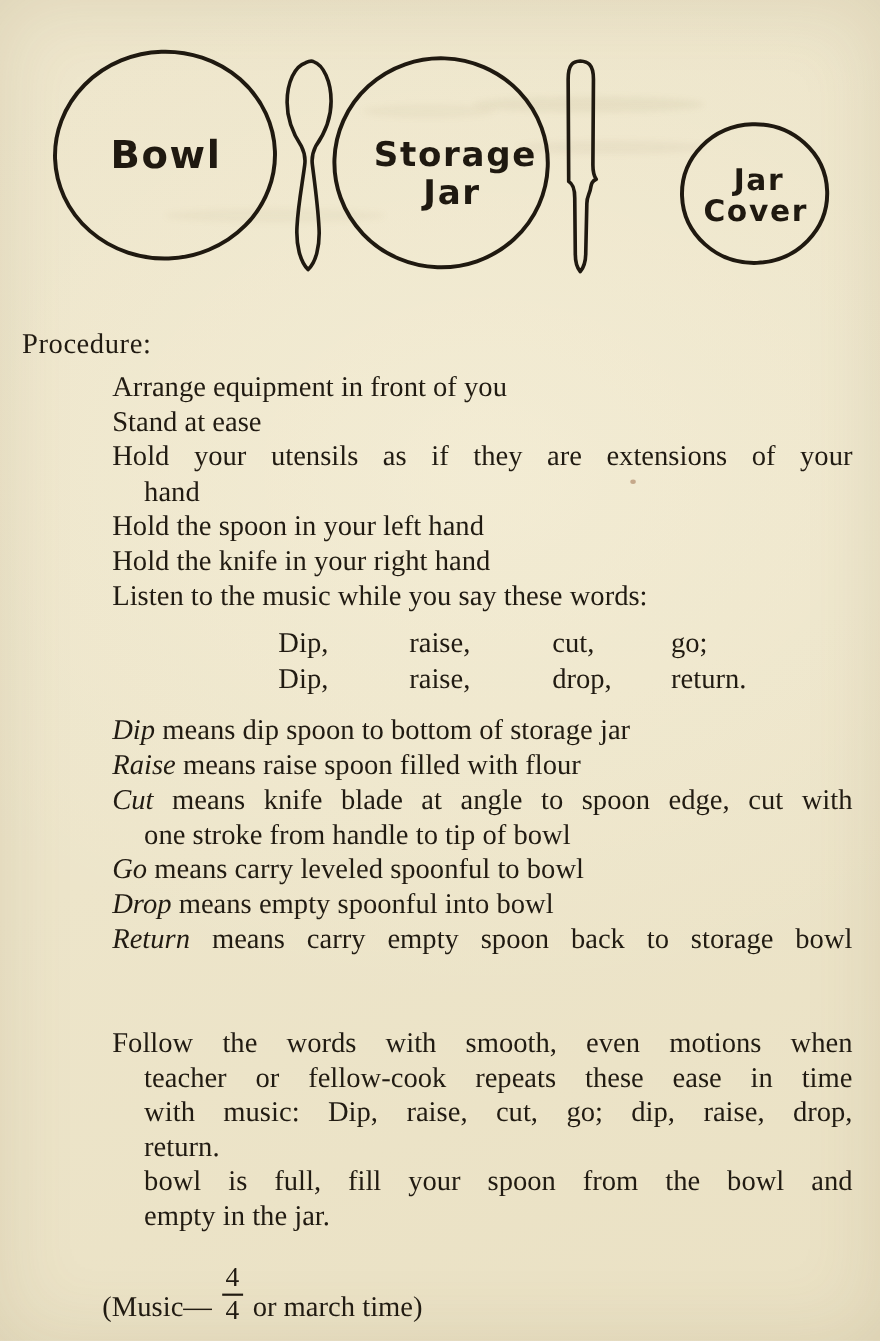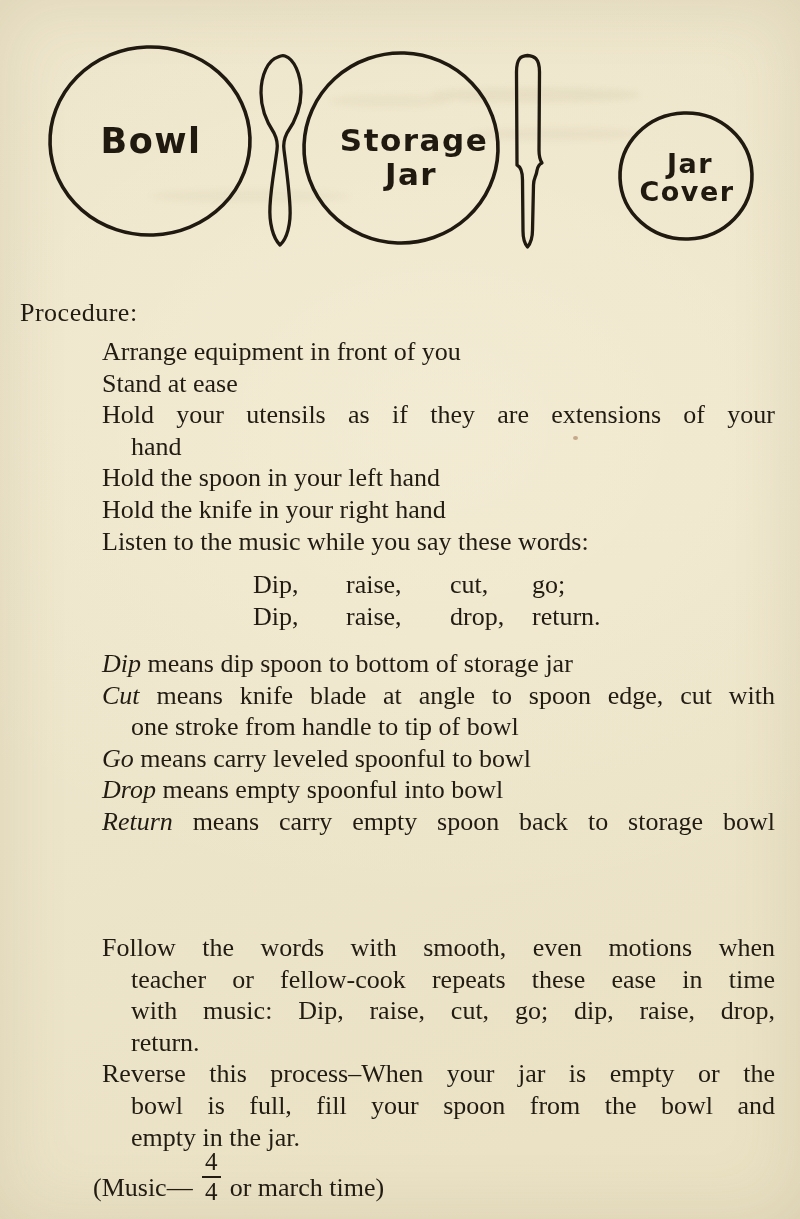--- a/index.html
+++ b/index.html
@@ -26,21 +26,21 @@
   }
   .heading{position:absolute;top:297px;left:20px;letter-spacing:.5px;}
   .block{position:absolute;left:0;width:776px;}
   .steps{top:336px;}
   .ln{white-space:nowrap;}
   .l0{margin-left:102px;}
   .l1{margin-left:131px;}
   .just0{width:673px;white-space:normal;text-align:justify;text-align-last:justify;}
   .just1{width:644px;white-space:normal;text-align:justify;text-align-last:justify;}
   .chant{position:absolute;top:569px;left:253px;}
-  .chant-row{display:grid;grid-template-columns:93px 104px 82px auto;}
+  .chant-row{display:grid;grid-template-columns:93px 104px 82px auto;gap:26px;}
   .defs{top:648px;}
   .defs i, .term{font-style:italic;}
   .paras{top:932px;}
   .music{
     position:absolute;top:1149px;left:93px;
     display:flex;align-items:flex-end;gap:9px;
   }
   .frac{
     display:inline-flex;flex-direction:column;align-items:center;
     font-size:25px;line-height:25px;
@@ -132,33 +132,33 @@
     <div class="chant-row">
       <span>Dip,</span>
       <span>raise,</span>
       <span>drop,</span>
       <span>return.</span>
     </div>
   </div>
 
   <div class="block defs">
     <div class="ln l0"><i class="term">Dip</i><span> means dip spoon to bottom of storage jar</span></div>
+    <div class="ln l0"><i class="term">Raise</i><span> means raise spoon filled with flour</span></div>
     <div class="ln l0 just0"><i class="term">Cut</i><span> means knife blade at angle to spoon edge, cut with</span></div>
     <div class="ln l1">one stroke from handle to tip of bowl</div>
     <div class="ln l0"><i class="term">Go</i><span> means carry leveled spoonful to bowl</span></div>
     <div class="ln l0"><i class="term">Drop</i><span> means empty spoonful into bowl</span></div>
     <div class="ln l0 just0"><i class="term">Return</i><span> means carry empty spoon back to storage bowl</span></div>
   </div>
 
   <div class="block paras">
     <div class="ln l0 just0">Follow the words with smooth, even motions when</div>
     <div class="ln l1 just1">teacher or fellow-cook repeats these ease in time</div>
     <div class="ln l1 just1">with music: Dip, raise, cut, go; dip, raise, drop,</div>
     <div class="ln l1">return.</div>
-    <div class="ln l0 just0">Reverse this process–When your jar is empty or the</div>
     <div class="ln l1 just1">bowl is full, fill your spoon from the bowl and</div>
     <div class="ln l1">empty in the jar.</div>
   </div>
 
   <div class="music">
     <span>(Music—</span>
     <span class="frac">
       <span>4</span>
       <span class="frac-bar"></span>
       <span>4</span>

